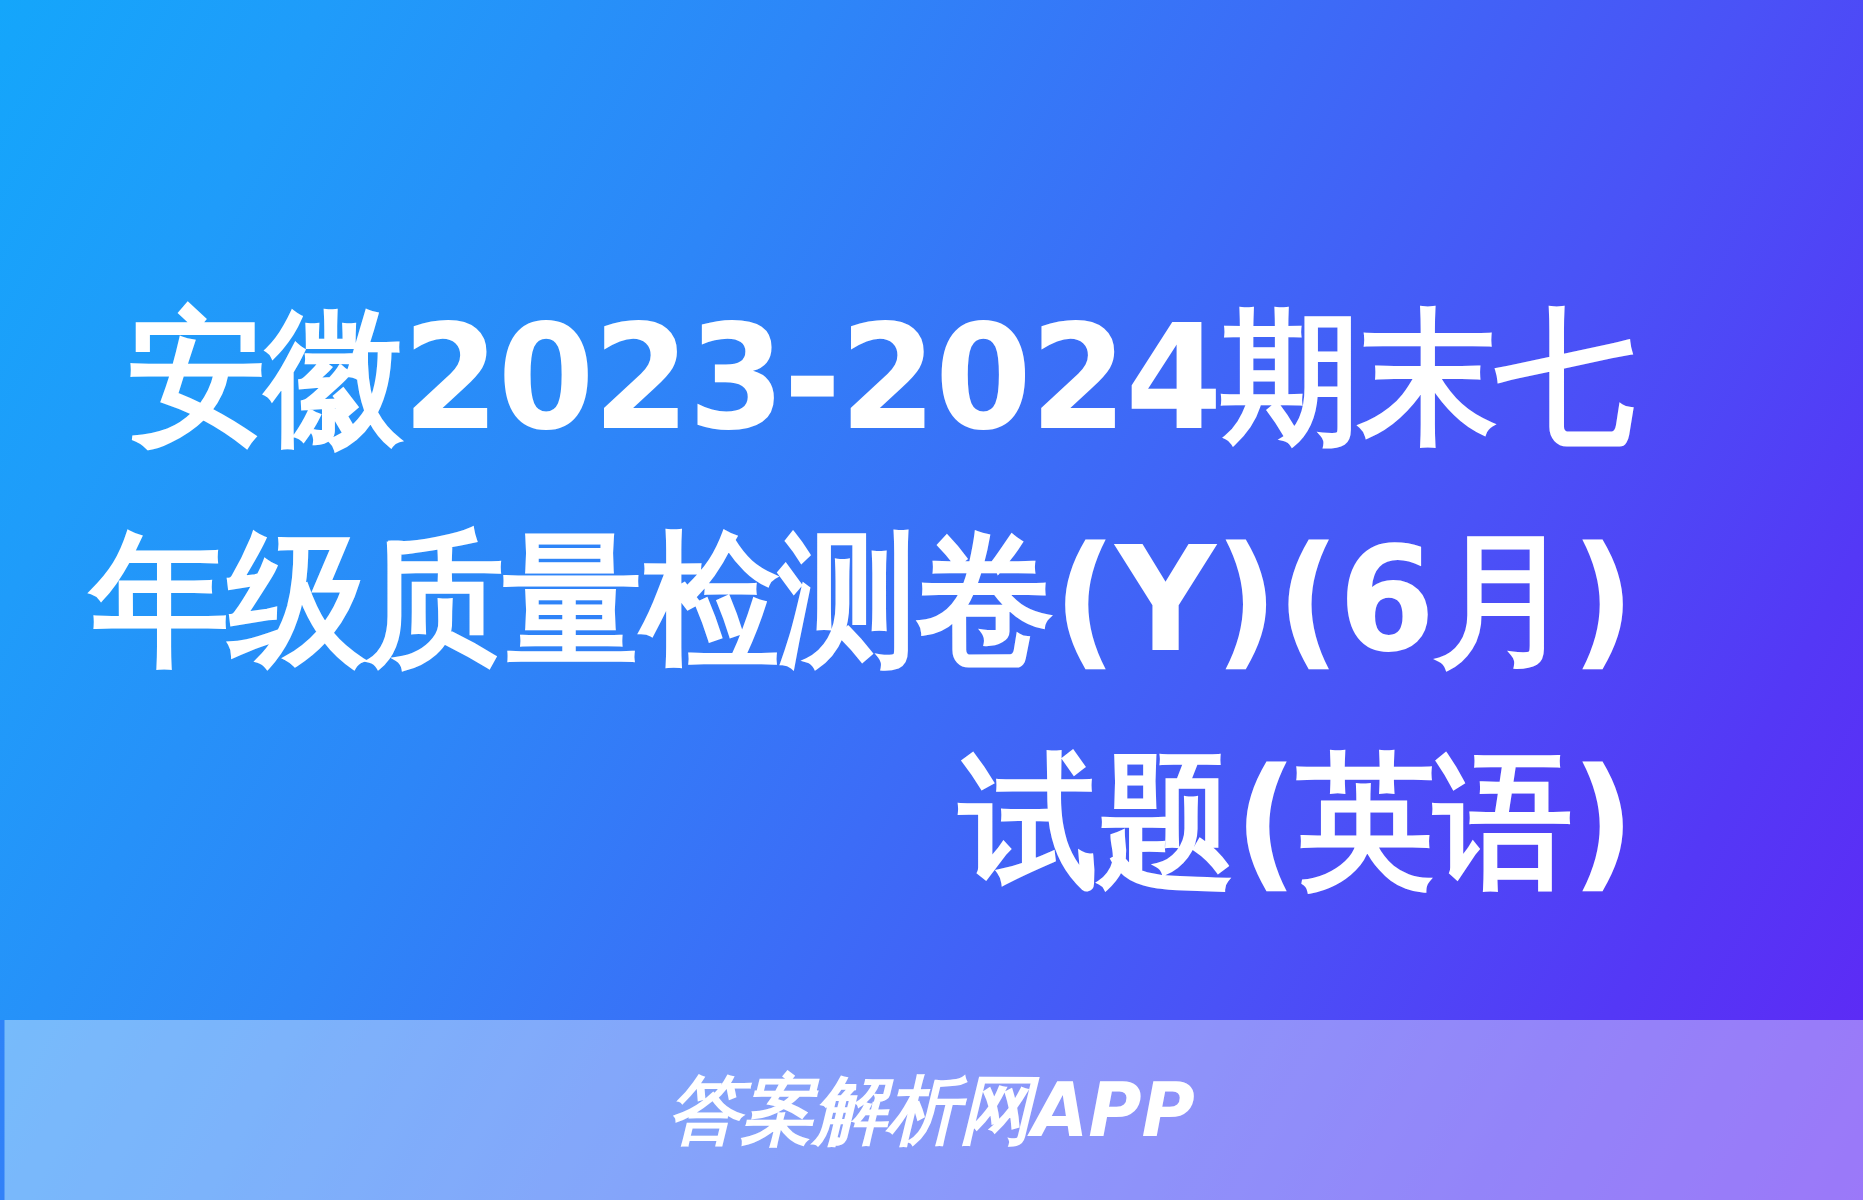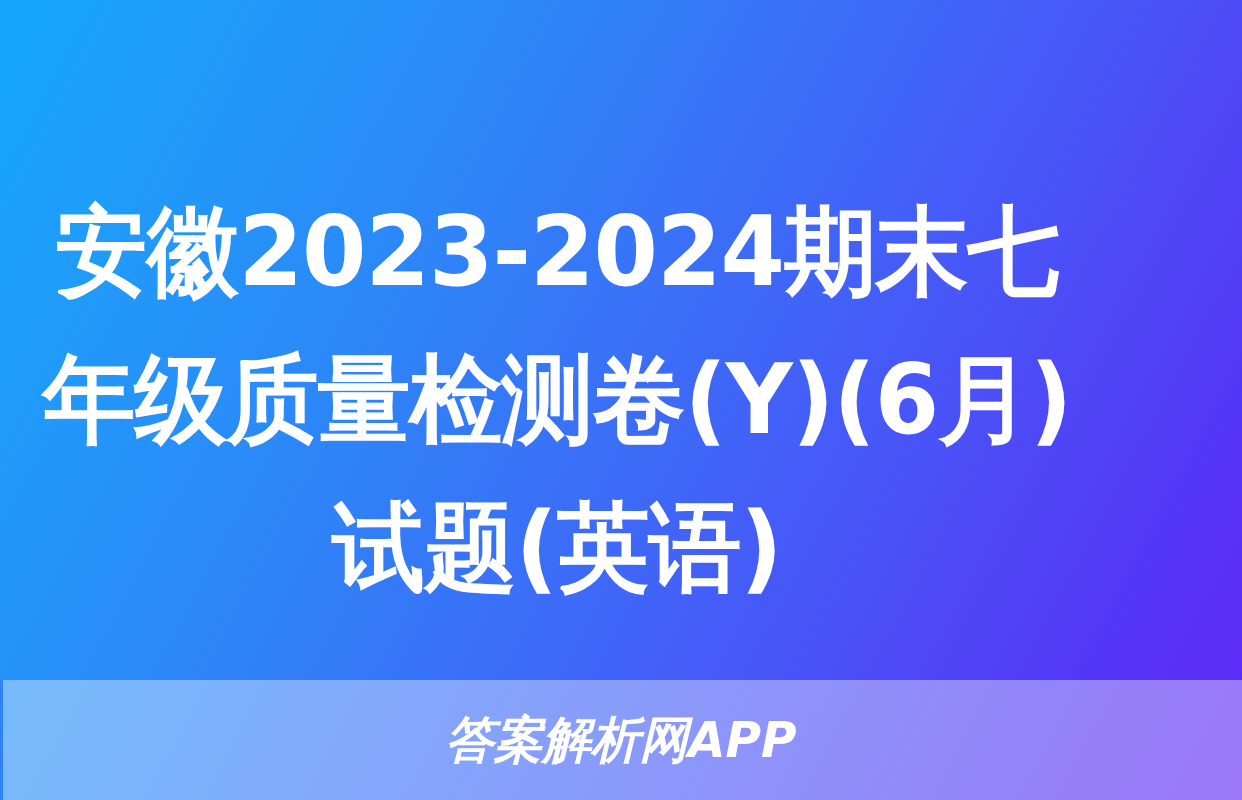--- a/index.html
+++ b/index.html
@@ -32,21 +32,21 @@
         #5438f6 86%,
         #5f27f5 100%);
   }
 
   
   .title-block {
     position: absolute;
     left: 0;
     top: 178px;
     width: 1114px;
-    text-align: center;
+    text-align: right;
     z-index: 3;
   }
 
   .title-line {
     display: block;
     color: #ffffff;
     font-family: "DejaVu Sans", "Liberation Sans", sans-serif;
     font-weight: 700;
     font-size: 97px;
     line-height: 148px;

